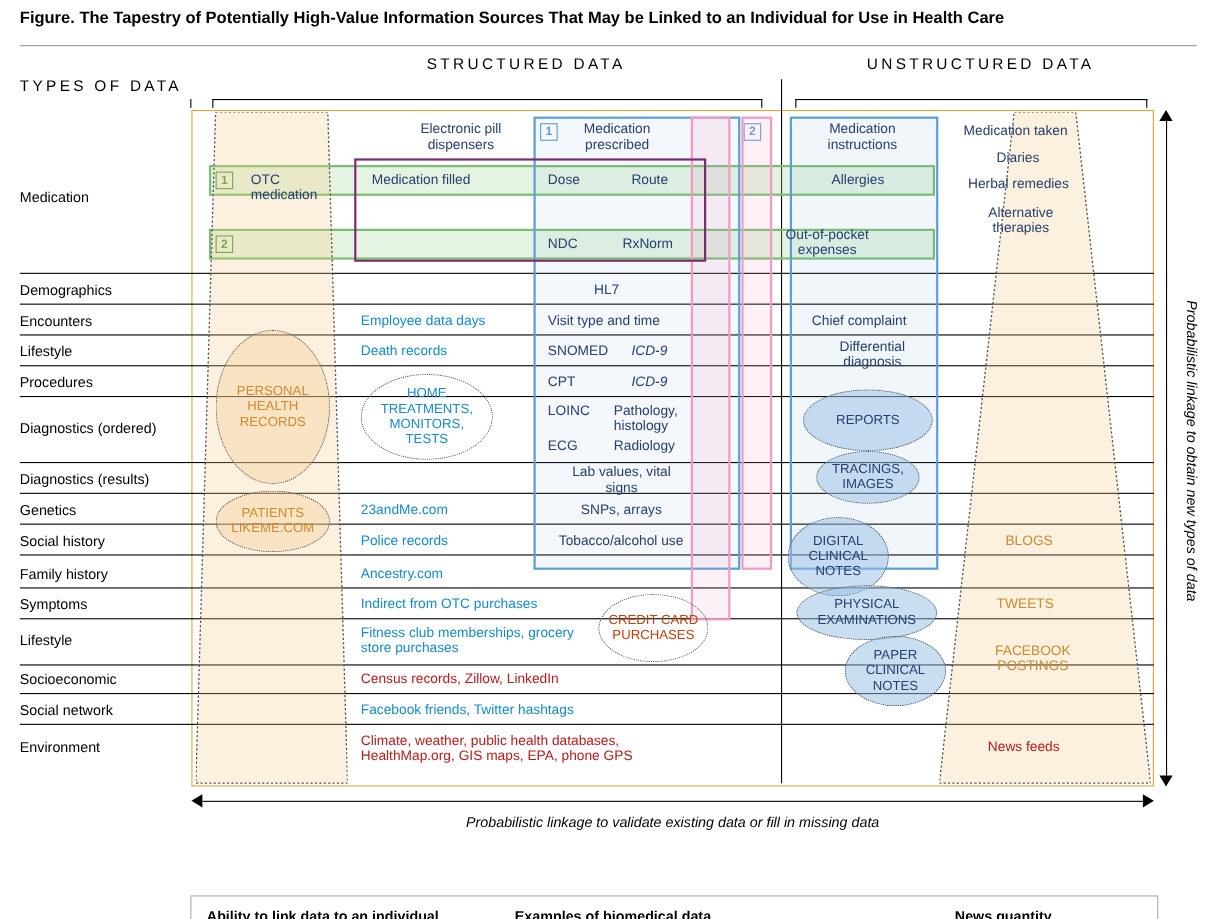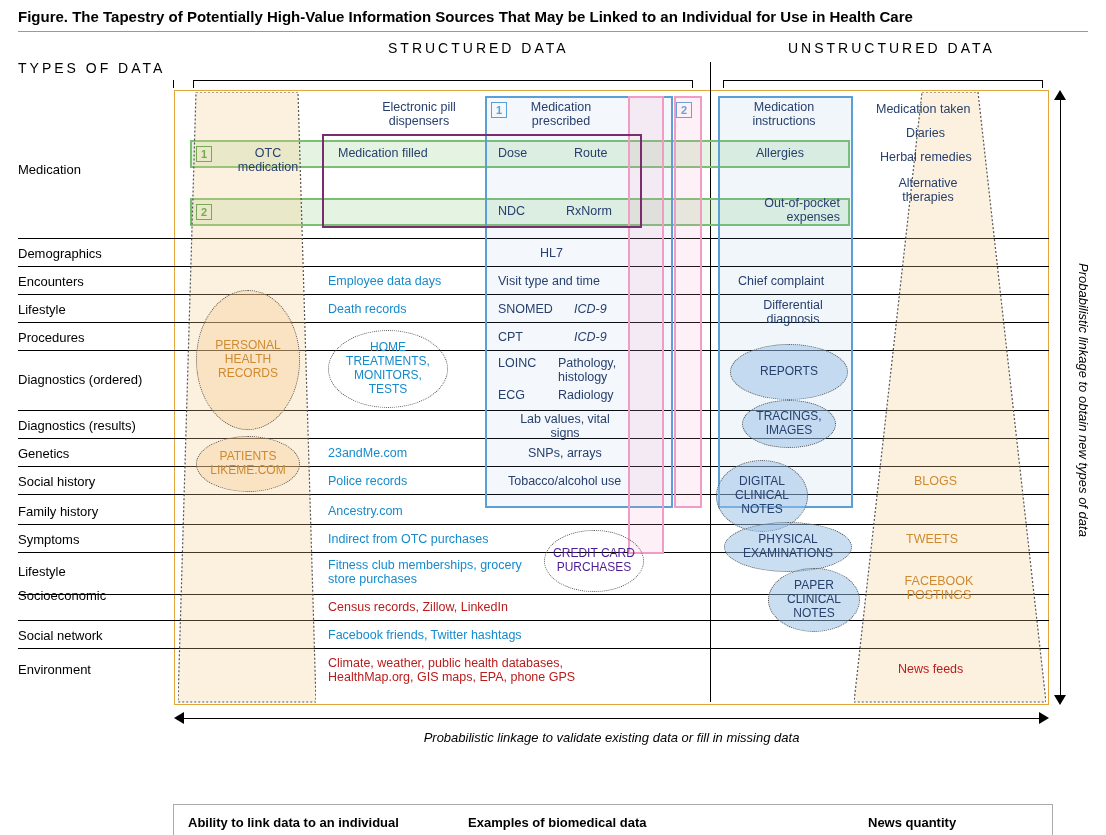--- a/index.html
+++ b/index.html
@@ -1,17 +1,17 @@
 <!DOCTYPE html>
 <html><head>
 <meta charset="utf-8">
 <style>
 *{margin:0;padding:0;box-sizing:border-box}
 body{font-family:Arial,Helvetica,sans-serif;background:#fff;width:1106px;padding:8px 18px 16px 18px}
-.figtitle{font-weight:700;font-size:15px;border-bottom:1px solid #999;padding-bottom:6px;margin-bottom:6px}
+.figtitle{font-weight:700;font-size:15px;border-bottom:1px solid #999;padding-bottom:16px;margin-bottom:6px}
 .hdrlabels{position:relative;height:22px;margin-bottom:4px}
 .hdrlabels span{position:absolute;font-size:14px;letter-spacing:3px}
 .types-hdr{position:absolute;left:0;font-size:13px;letter-spacing:2px;top:22px}
 .hdr-rule{position:absolute;border-top:1px solid #000;top:42px}
 .tod{left:155px;width:10px;border-left:1px solid #000;height:8px;border-top:none}
 .stagewrap{position:relative;width:1060px;margin-top:30px}
 .outerbox{position:absolute;left:156px;top:0;width:875px;height:615px;border:1.5px solid #e3a43a}
 .blueL{position:absolute;left:467px;top:6px;width:188px;height:412px;border:2px solid #5aa0d6;background:rgba(120,170,220,0.08)}
 .blueR{position:absolute;left:700px;top:6px;width:135px;height:412px;border:2px solid #5aa0d6;background:rgba(120,170,220,0.1)}
 .pinkbox{position:absolute;left:610px;top:6px;border:2px solid #f29cc5;background:rgba(242,156,197,0.15)}
@@ -78,21 +78,21 @@
 <div class="rowlabel" style="top:184px">Encounters</div>
 <div class="rowlabel" style="top:212px">Lifestyle</div>
 <div class="rowlabel" style="top:240px">Procedures</div>
 <div class="rowlabel" style="top:282px">Diagnostics (ordered)</div>
 <div class="rowlabel" style="top:328px">Diagnostics (results)</div>
 <div class="rowlabel" style="top:356px">Genetics</div>
 <div class="rowlabel" style="top:384px">Social history</div>
 <div class="rowlabel" style="top:414px">Family history</div>
 <div class="rowlabel" style="top:442px">Symptoms</div>
 <div class="rowlabel" style="top:474px">Lifestyle</div>
-<div class="rowlabel" style="top:498px">Socioeconomic</div>
+<div class="rowlabel" style="top:510px">Socioeconomic</div>
 <div class="rowlabel" style="top:538px">Social network</div>
 <div class="rowlabel" style="top:572px">Environment</div>
 
 <div class="green1"><span class="sqnum sqg" style="margin:4px">1</span></div>
 <div class="green2"><span class="sqnum sqg" style="margin:4px">2</span></div>
 <div class="blueL">
       <span class="sqnum sqb" style="position:absolute;top:4px;left:4px">1</span>
     </div>
 <div class="blueR">
       <span class="sqnum sqb" style="position:absolute;top:4px;left:-44px">2</span>
@@ -104,29 +104,29 @@
 <svg style="position:absolute;left:160px;top:2px;width:138px;height:612px">
 <polygon points="18,0 120,0 138,610 0,610" fill="rgba(245,205,140,0.28)" stroke="#555" stroke-dasharray="2,2" stroke-width="1.2"></polygon>
     </svg>
 <svg style="position:absolute;left:836px;top:2px;width:192px;height:612px">
 <polygon points="68,0 124,0 192,610 0,610" fill="rgba(245,205,140,0.28)" stroke="#555" stroke-dasharray="2,2" stroke-width="1.2"></polygon>
     </svg>
 
 <div class="oval ovor" style="left:178px;top:200px;width:104px;height:140px">PERSONAL HEALTH RECORDS</div>
 <div class="oval ovor" style="left:178px;top:346px;width:104px;height:56px">PATIENTS LIKEME.COM</div>
 <div class="oval" style="left:310px;top:240px;width:120px;height:78px;color:#168bcc">HOME TREATMENTS, MONITORS, TESTS</div>
-<div class="oval" style="left:526px;top:440px;width:100px;height:62px;color:#4c1d95">CREDIT CARD PURCHASES</div>
+<div class="oval" style="left:526px;top:440px;width:100px;height:62px;color:#c2410c">CREDIT CARD PURCHASES</div>
 <div class="oval ovbl" style="left:712px;top:254px;width:118px;height:56px">REPORTS</div>
 <div class="oval ovbl" style="left:724px;top:310px;width:94px;height:48px">TRACINGS, IMAGES</div>
 <div class="oval ovbl" style="left:698px;top:370px;width:92px;height:72px">DIGITAL CLINICAL NOTES</div>
 <div class="oval ovbl" style="left:706px;top:432px;width:128px;height:50px">PHYSICAL EXAMINATIONS</div>
 <div class="oval ovbl" style="left:750px;top:478px;width:92px;height:64px">PAPER CLINICAL NOTES</div>
 
 <div class="dtext" style="left:356px;top:10px;width:90px;text-align:center">Electronic pill dispensers</div>
-<div class="dtext" style="left:210px;top:56px;width:80px;text-align:center">OTC medication</div>
+<div class="dtext" style="left:210px;top:56px;width:80px;text-align:left">OTC medication</div>
 <div class="dtext" style="left:320px;top:56px">Medication filled</div>
 <div class="dtext ltblue" style="left:310px;top:184px">Employee data days</div>
 <div class="dtext ltblue" style="left:310px;top:212px">Death records</div>
 <div class="dtext ltblue" style="left:310px;top:356px">23andMe.com</div>
 <div class="dtext ltblue" style="left:310px;top:384px">Police records</div>
 <div class="dtext ltblue" style="left:310px;top:414px">Ancestry.com</div>
 <div class="dtext ltblue" style="left:310px;top:442px">Indirect from OTC purchases</div>
 <div class="dtext ltblue" style="left:310px;top:468px;width:210px">Fitness club memberships, grocery store purchases</div>
 <div class="dtext pink" style="left:310px;top:510px">Census records, Zillow, LinkedIn</div>
 <div class="dtext ltblue" style="left:310px;top:538px">Facebook friends, Twitter hashtags</div>
@@ -146,21 +146,21 @@
 <div class="dtext" style="left:480px;top:266px">LOINC</div>
 <div class="dtext" style="left:540px;top:266px;width:80px">Pathology, histology</div>
 <div class="dtext" style="left:480px;top:298px">ECG</div>
 <div class="dtext" style="left:540px;top:298px">Radiology</div>
 <div class="dtext" style="left:502px;top:322px;width:90px;text-align:center">Lab values, vital signs</div>
 <div class="dtext" style="left:510px;top:356px">SNPs, arrays</div>
 <div class="dtext" style="left:490px;top:384px">Tobacco/alcohol use</div>
 
 <div class="dtext" style="left:716px;top:10px;width:100px;text-align:center">Medication instructions</div>
 <div class="dtext" style="left:738px;top:56px">Allergies</div>
-<div class="dtext" style="left:722px;top:106px;width:100px;text-align:right">Out-of-pocket expenses</div>
+<div class="dtext" style="left:684px;top:106px;width:100px;text-align:center">Out-of-pocket expenses</div>
 <div class="dtext" style="left:720px;top:184px">Chief complaint</div>
 <div class="dtext" style="left:730px;top:208px;width:90px;text-align:center">Differential diagnosis</div>
 
 <div class="dtext" style="left:858px;top:12px">Medication taken</div>
 <div class="dtext" style="left:888px;top:36px">Diaries</div>
 <div class="dtext" style="left:862px;top:60px">Herbal remedies</div>
 <div class="dtext" style="left:870px;top:86px;width:80px;text-align:center">Alternative therapies</div>
 <div class="dtext" style="left:896px;top:384px;color:#cf8a30">BLOGS</div>
 <div class="dtext" style="left:888px;top:442px;color:#cf8a30">TWEETS</div>
 <div class="dtext" style="left:876px;top:484px;color:#cf8a30;width:90px;text-align:center">FACEBOOK POSTINGS</div>

